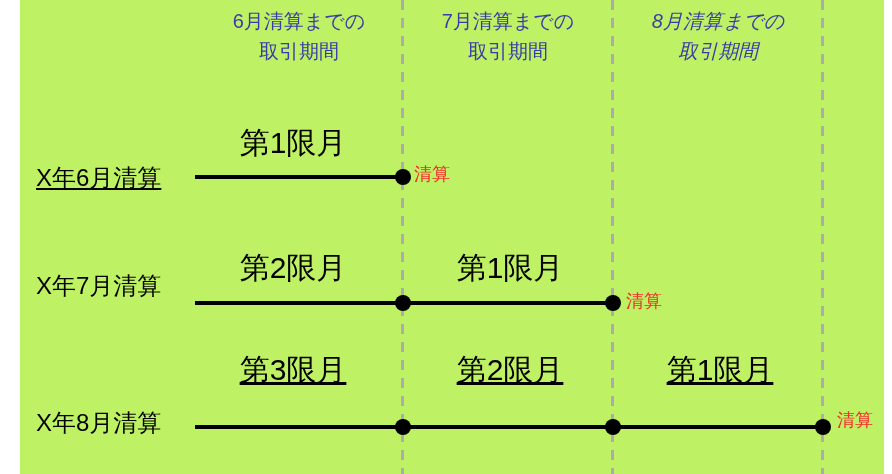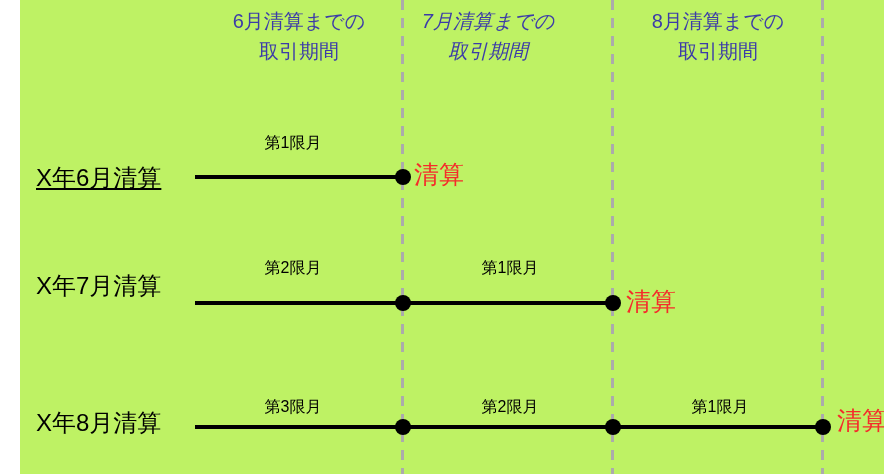--- a/index.html
+++ b/index.html
@@ -36,22 +36,22 @@
   .col-header {
     position: absolute;
     top: 6px;
     color: #3c3ca8;
     font-size: 20px;
     line-height: 30px;
     text-align: center;
     white-space: pre-line;
   }
   .col-header.h1 { left: 165px; width: 228px; }
-  .col-header.h2 { left: 358px; width: 220px; font-style: italic; }
-  .col-header.h3 { left: 588px; width: 220px; }
+  .col-header.h2 { left: 378px; width: 220px; }
+  .col-header.h3 { left: 588px; width: 220px; font-style: italic; }
 
   
   .row-label {
     position: absolute;
     left: 16px;
     color: #000000;
     font-size: 24px;
     line-height: 28px;
     white-space: nowrap;
   }
@@ -83,36 +83,36 @@
   .dot.y3 { top: 419px; }
   .dot.x1 { left: 375px; }
   .dot.x2 { left: 585px; }
   .dot.x3 { left: 795px; }
 
   
   .seg-label {
     position: absolute;
     transform: translateX(-50%);
     color: #000000;
-    font-size: 16px;
+    font-size: 30px;
     line-height: 26px;
     white-space: nowrap;
   }
   .seg-label.y1 { top: 130px; }
   .seg-label.y2 { top: 255px; }
-  .seg-label.y3 { top: 394px; }
+  .seg-label.y3 { top: 357px; text-decoration: underline; }
   .seg-label.c1 { left: 273px; }
   .seg-label.c2 { left: 490px; }
   .seg-label.c3 { left: 700px; }
 
   
   .settle-label {
     position: absolute;
     color: #f52b2b;
-    font-size: 25px;
+    font-size: 18px;
     line-height: 28px;
     white-space: nowrap;
   }
   .settle-label.r1 { left: 394px; top: 160px; }
   .settle-label.r2 { left: 606px; top: 287px; }
   .settle-label.r3 { left: 817px; top: 406px; }
 </style>
 </head>
 <body>
 

